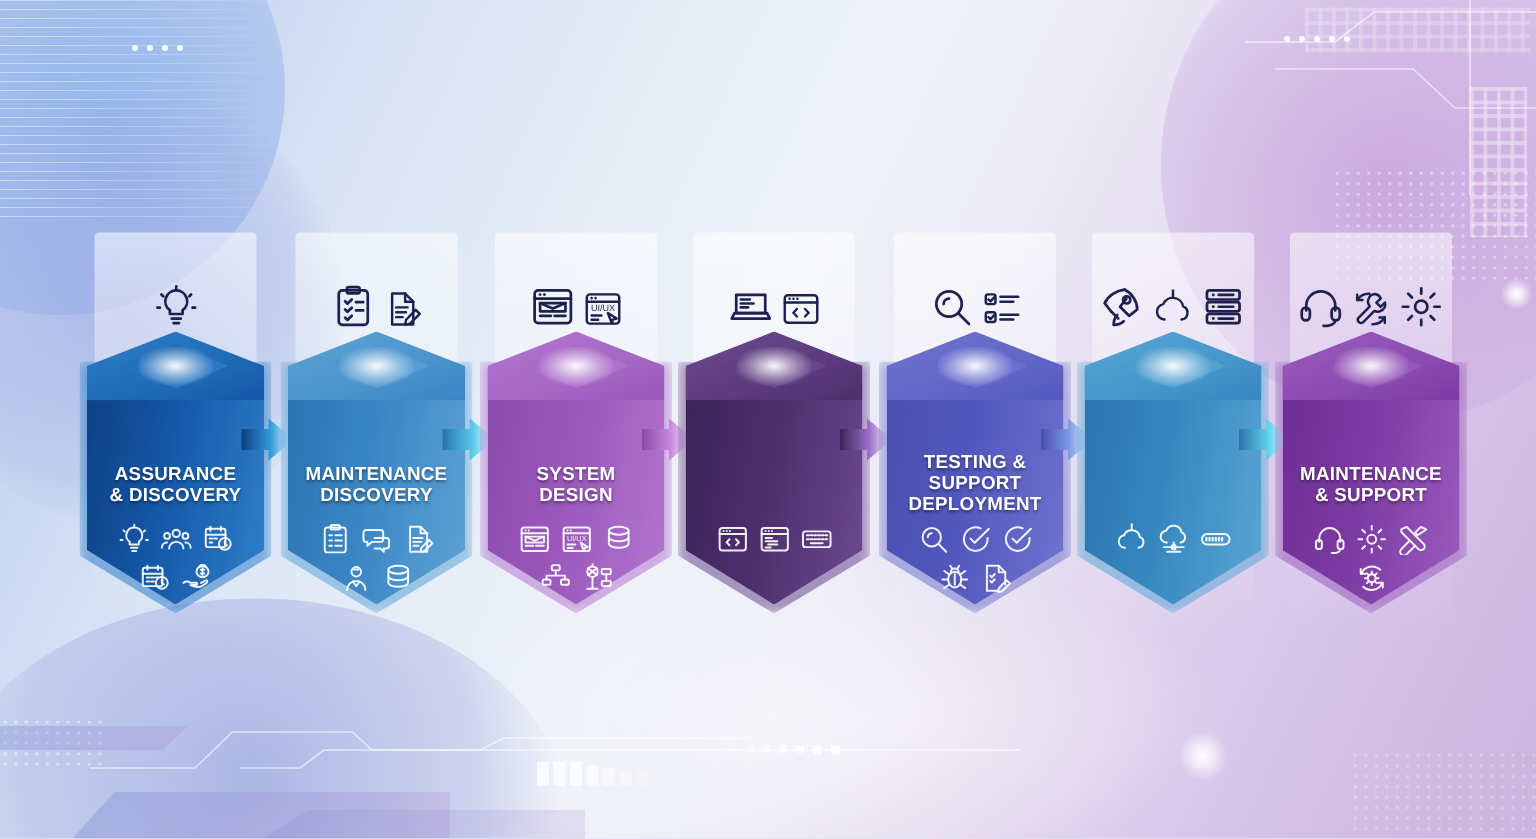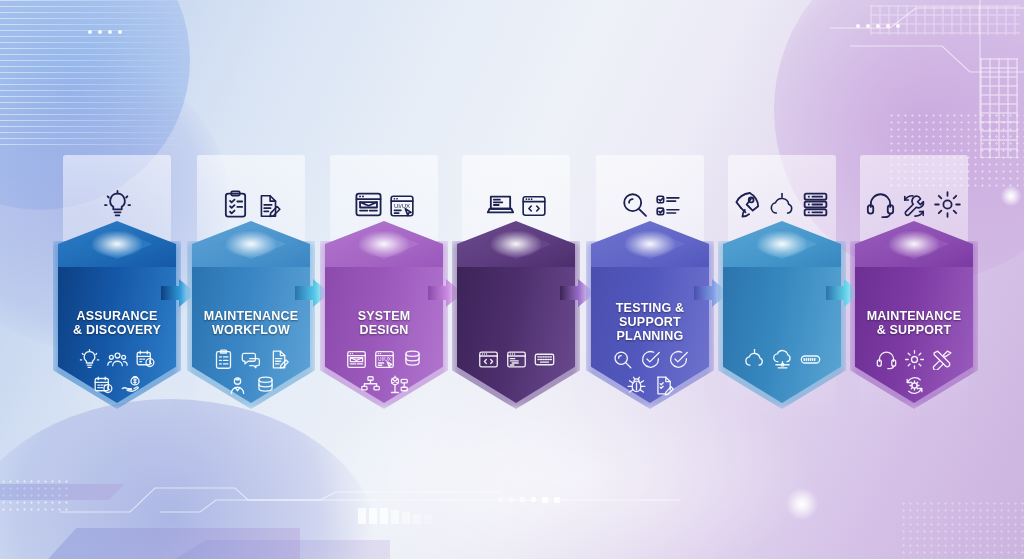--- a/index.html
+++ b/index.html
@@ -319,21 +319,21 @@
     <div class="hexwrap">
       <div class="hexglow" style="background:#5ea3d6"></div>
       <div class="hexbody" style="background:linear-gradient(100deg, #2a72b0 0%, #3a86c4 45%, #5ea3d6 100%)"></div>
       <div class="hextop">
         <div class="face" style="background:linear-gradient(160deg, #5ea3d6 0%, #4a93cc 60%, #3a86c4 100%)"></div>
         <div class="inner" style="background:linear-gradient(160deg, #4a93cc, #5ea3d6)"></div>
         <div class="shine"></div>
       </div>
       <div class="stage-title ">
             <div>MAINTENANCE</div>
-            <div>WORKFLOW</div>
+            <div>DISCOVERY</div>
           </div>
       <div class="inner-icons">
             <span>
               <svg width="21" height="21" viewBox="0 0 24 24">
                 <rect fill="none" stroke="rgba(255,255,255,.92)" stroke-width="1.5" stroke-linecap="round" stroke-linejoin="round" x="4" y="3" width="16" height="19" rx="2"></rect>
                 <rect fill="none" stroke="rgba(255,255,255,.92)" stroke-width="1.5" stroke-linecap="round" stroke-linejoin="round" x="8.5" y="1.2" width="7" height="3.4" rx="1"></rect>
                 <path fill="none" stroke="rgba(255,255,255,.92)" stroke-width="1.5" stroke-linecap="round" stroke-linejoin="round" d="M7.5 9h2M12 9h5M7.5 13h2M12 13h5M7.5 17h2M12 17h5"></path>
               </svg>
             </span>
             <span>
@@ -577,21 +577,21 @@
       <div class="hexglow" style="background:#6f74cf"></div>
       <div class="hexbody" style="background:linear-gradient(100deg, #4a4fae 0%, #5257bd 45%, #6f74cf 100%)"></div>
       <div class="hextop">
         <div class="face" style="background:linear-gradient(160deg, #6f74cf 0%, #6166c7 60%, #5257bd 100%)"></div>
         <div class="inner" style="background:linear-gradient(160deg, #6166c7, #6f74cf)"></div>
         <div class="shine"></div>
       </div>
       <div class="stage-title three">
             <div>TESTING &amp;</div>
             <div>SUPPORT</div>
-            <div>PLANNING</div>
+            <div>DEPLOYMENT</div>
           </div>
       <div class="inner-icons">
             <span>
               <svg width="21" height="21" viewBox="0 0 24 24">
                 <circle fill="none" stroke="rgba(255,255,255,.92)" stroke-width="1.5" stroke-linecap="round" stroke-linejoin="round" cx="10.5" cy="10.5" r="7"></circle>
                 <path fill="none" stroke="rgba(255,255,255,.92)" stroke-width="1.5" stroke-linecap="round" stroke-linejoin="round" d="M15.6 15.6L21.5 21.5"></path>
                 <path fill="none" stroke="rgba(255,255,255,.92)" stroke-width="1.5" stroke-linecap="round" stroke-linejoin="round" d="M7.5 10.5a3 3 0 0 1 3-3"></path>
               </svg>
             </span>
             <span>

